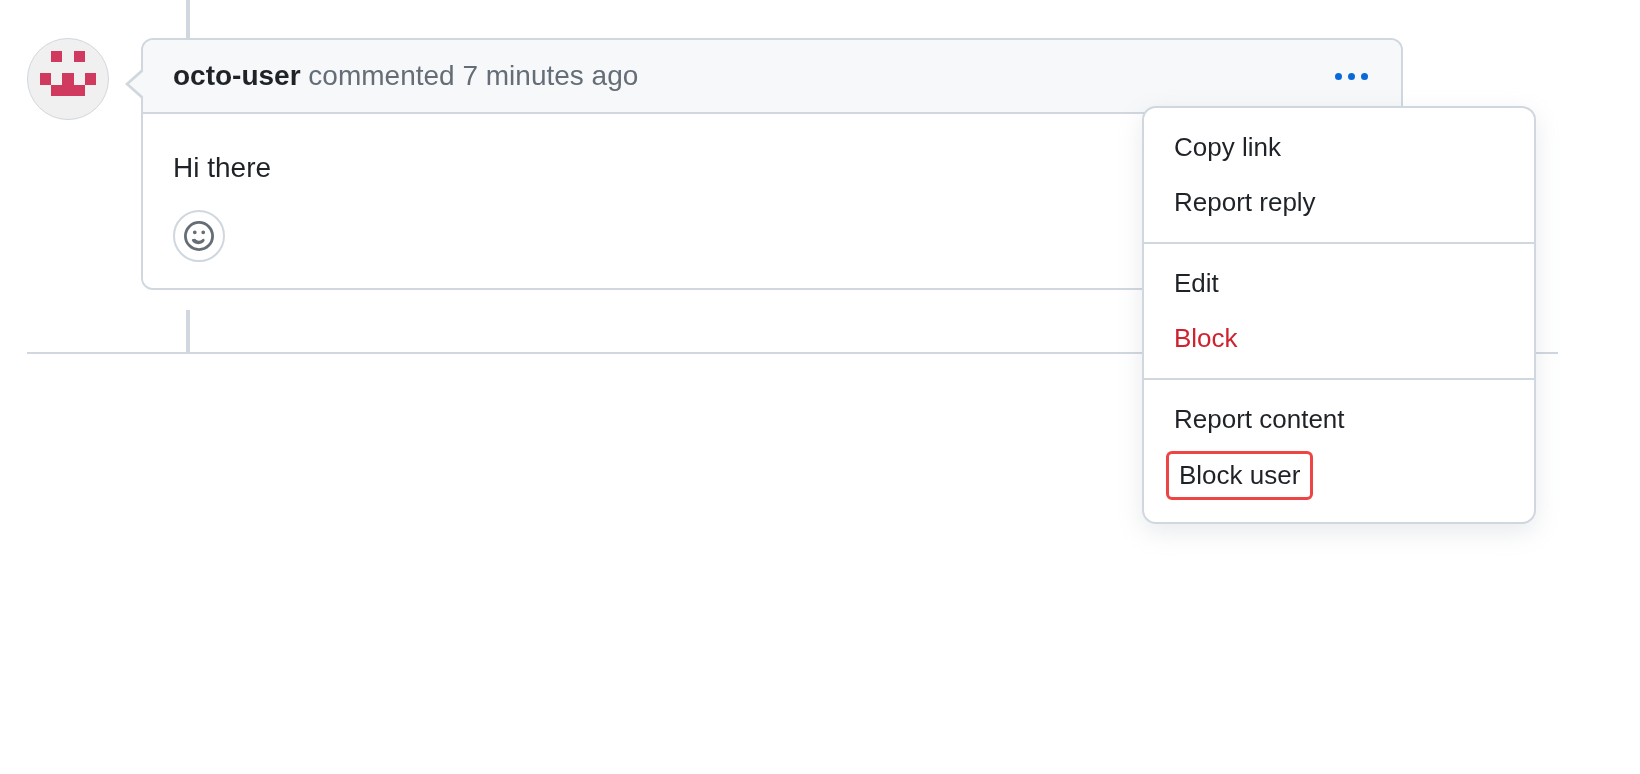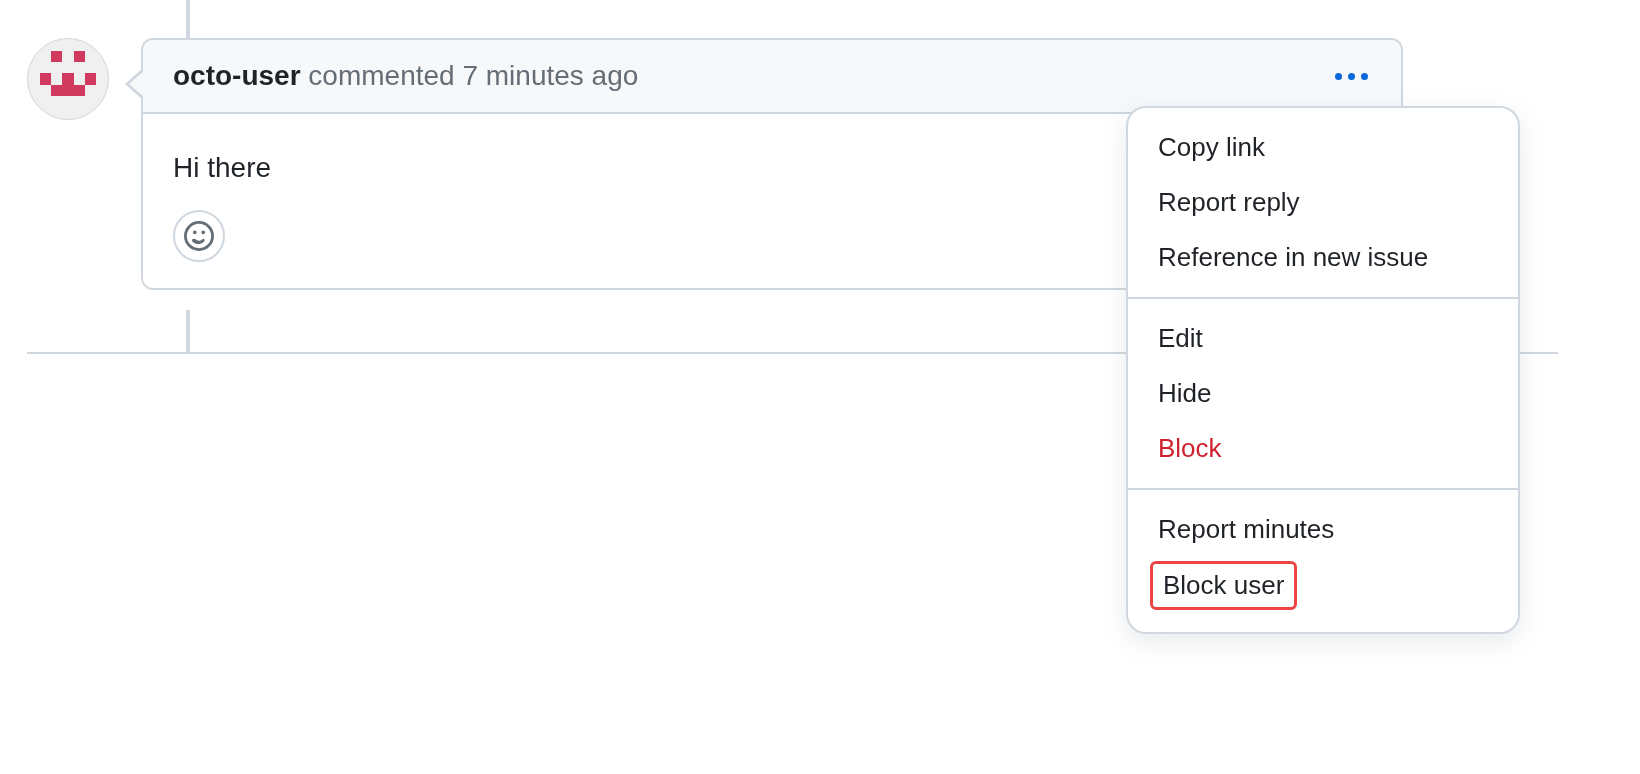--- a/index.html
+++ b/index.html
@@ -139,25 +139,25 @@
       position: absolute;
       left: 27px;
       right: 82px;
       top: 352px;
       height: 2px;
       background: #d0d7de;
     }
     .dropdown {
       position: absolute;
       top: 106px;
-      right: 120px;
+      right: 104px;
       width: 394px;
       background: #ffffff;
       border: 2px solid #d0d7de;
-      border-radius: 20px;
+      border-radius: 14px;
       box-shadow: 0 8px 24px rgba(140,149,159,0.2);
       overflow: hidden;
     }
     .dropdown-section { padding: 12px 0; }
     .dropdown-divider { height: 2px; background: #d0d7de; }
     .dropdown-item {
       padding: 12px 30px;
       font-size: 26px;
       color: #1f2328;
       cursor: pointer;
@@ -234,26 +234,24 @@
     </div>
   </div>
 </div>
 
 <div class="hr-line"></div>
 
 <div class="dropdown">
   <div class="dropdown-section">
     <div class="dropdown-item">Copy link</div>
     <div class="dropdown-item">Report reply</div>
-    <div class="dropdown-item">Reference in new issue</div>
   </div>
   <div class="dropdown-divider"></div>
   <div class="dropdown-section">
     <div class="dropdown-item">Edit</div>
-    <div class="dropdown-item">Hide</div>
     <div class="dropdown-item danger">Block</div>
   </div>
   <div class="dropdown-divider"></div>
   <div class="dropdown-section">
-    <div class="dropdown-item">Report minutes</div>
+    <div class="dropdown-item">Report content</div>
     <div class="dropdown-item highlighted">Block user</div>
   </div>
 </div>
 
 </body></html>

